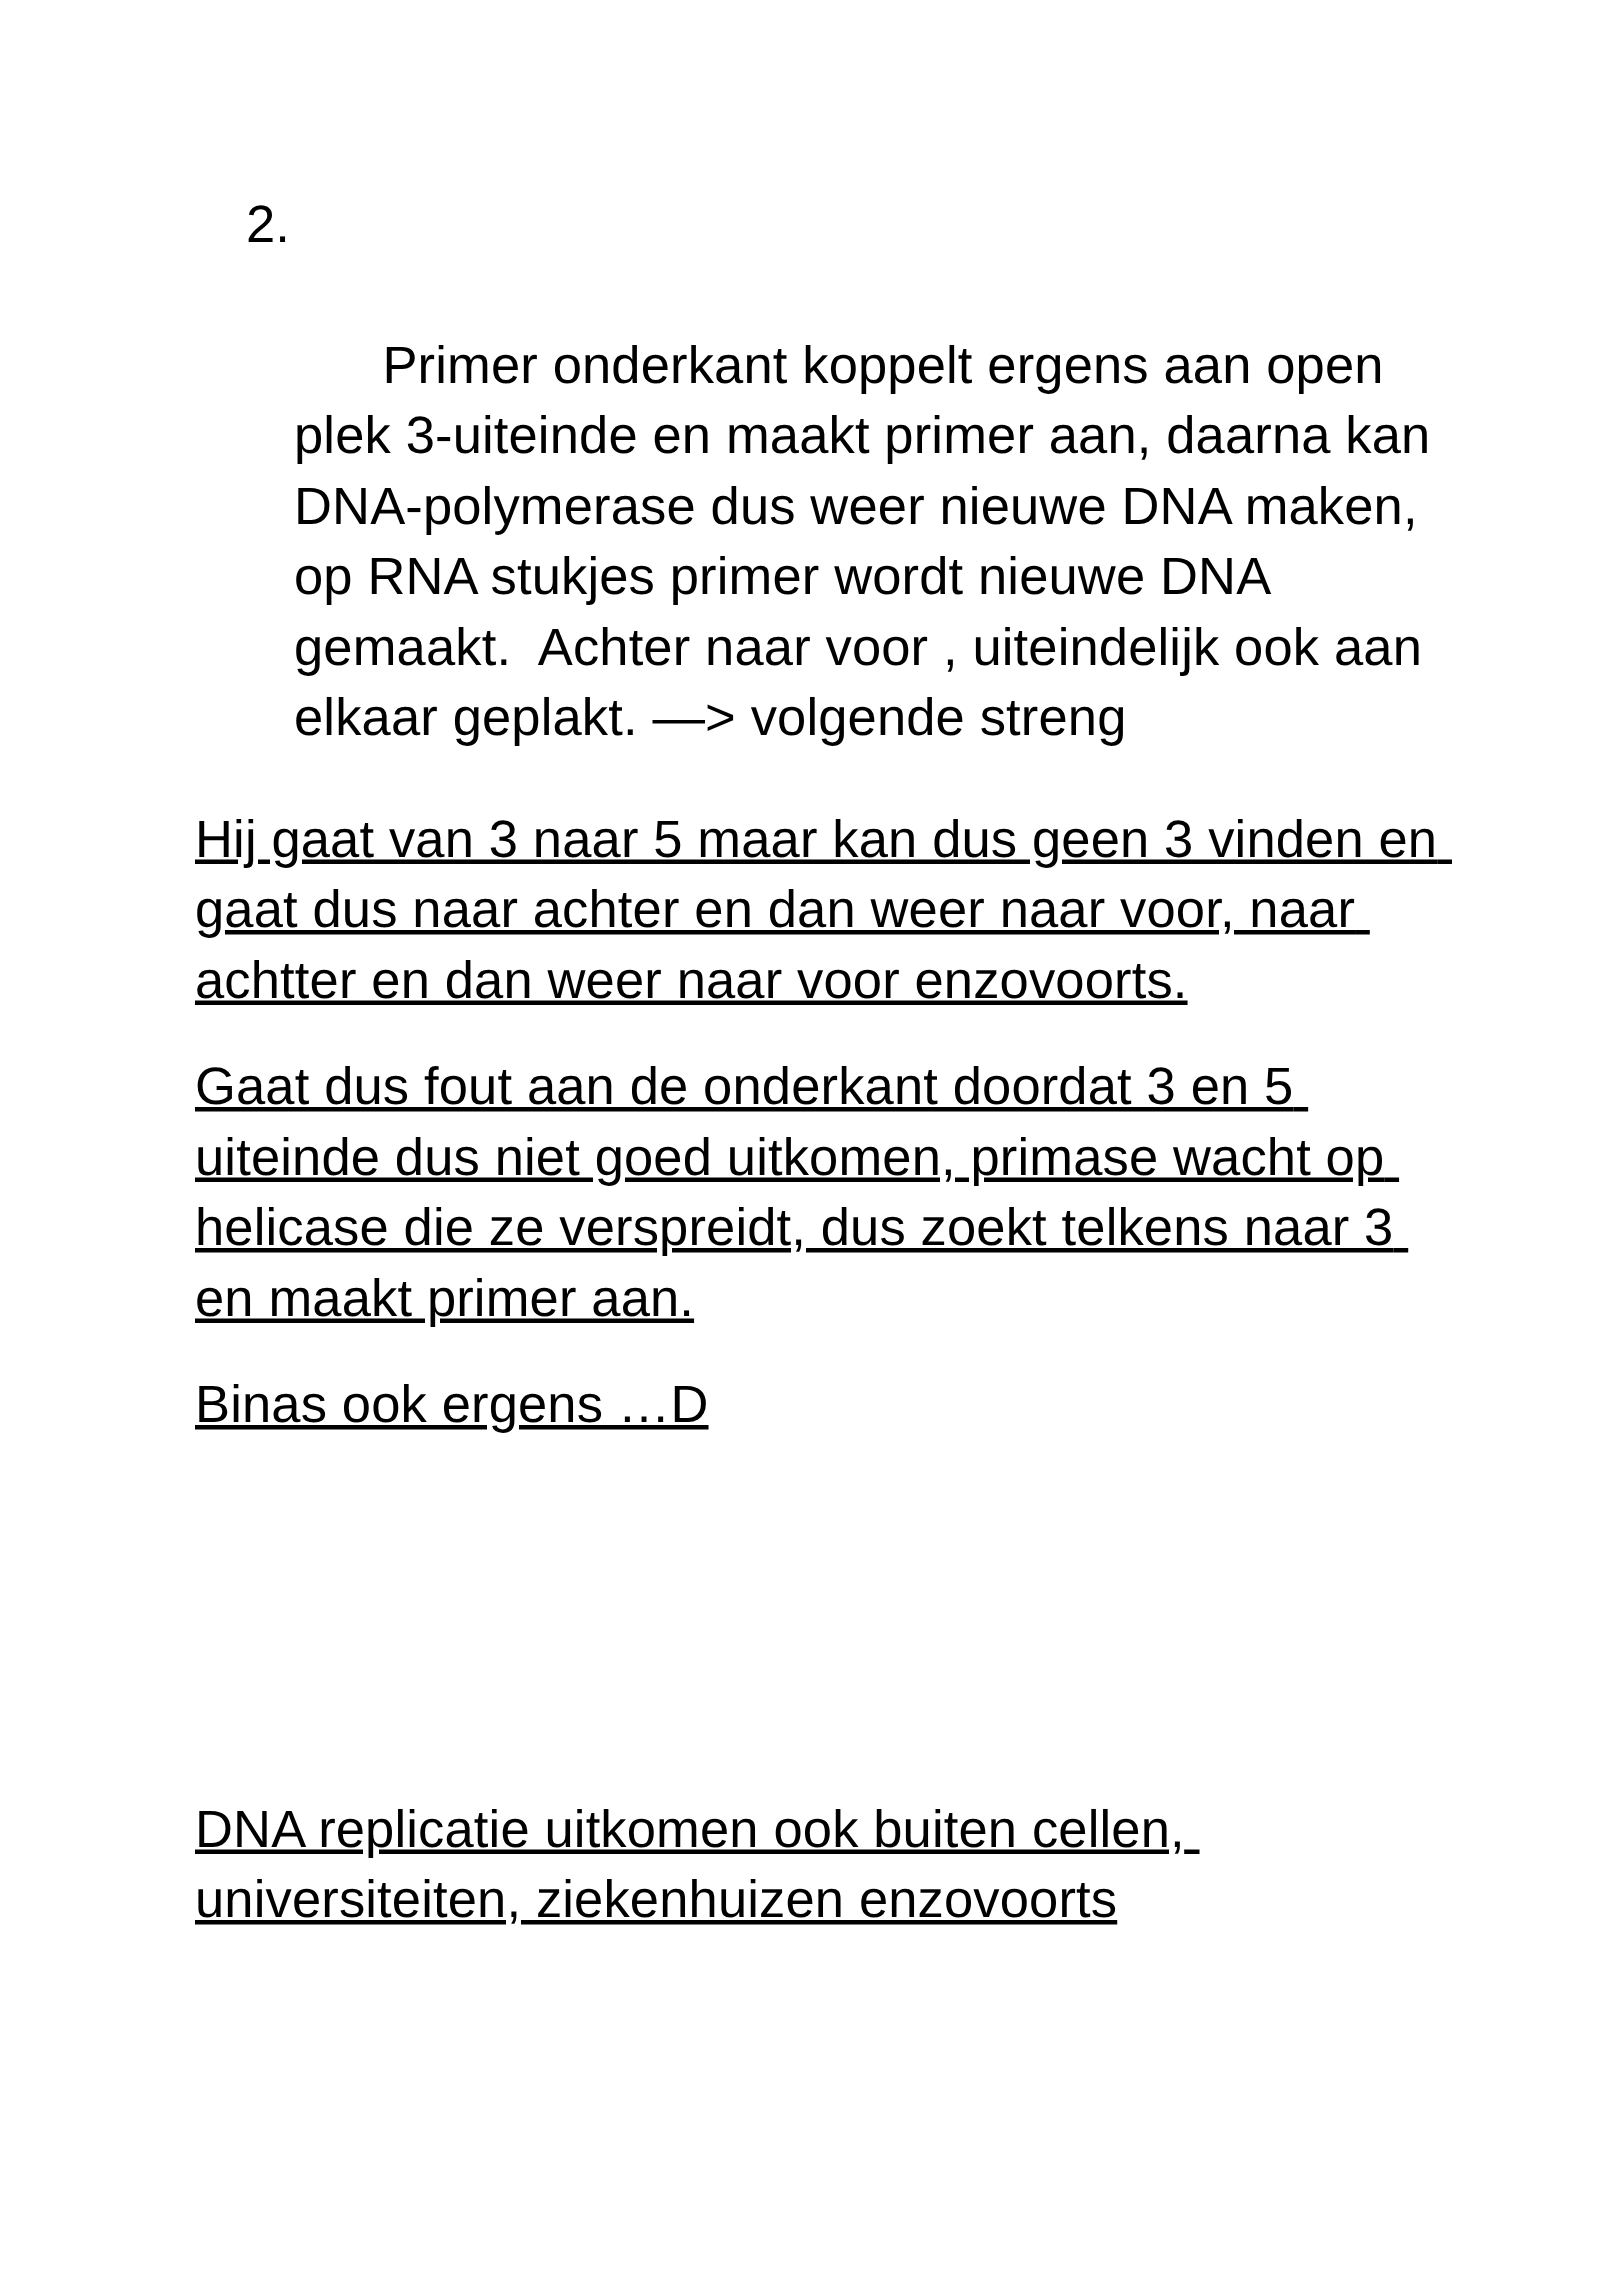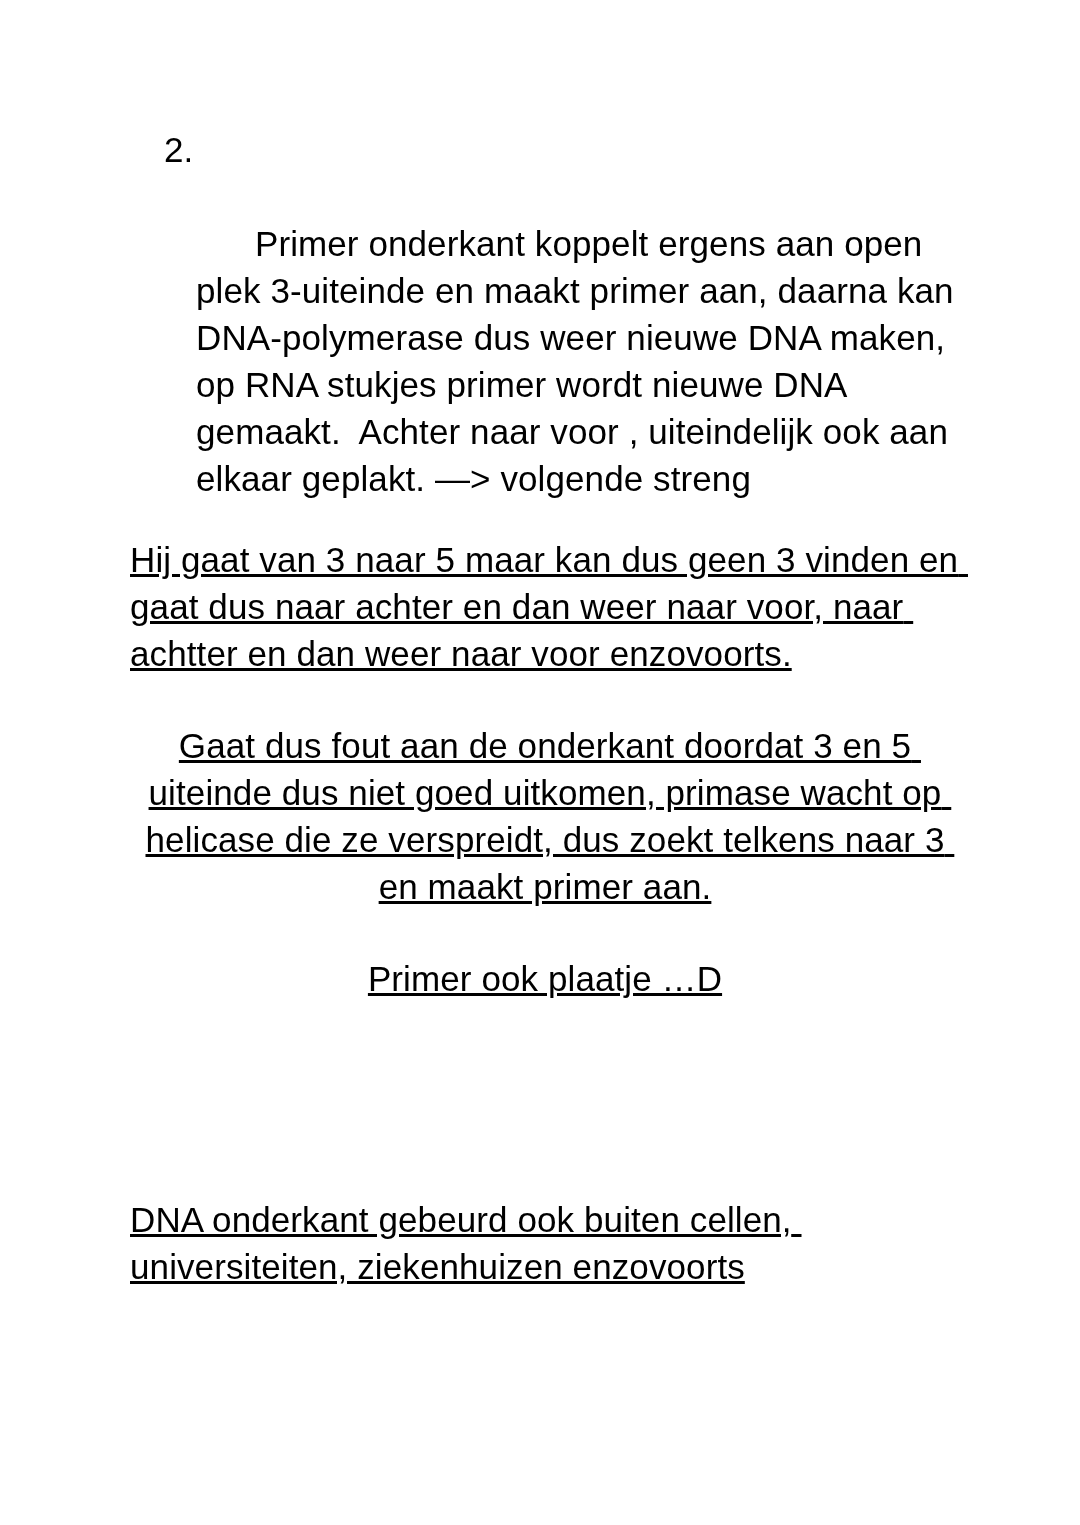--- a/index.html
+++ b/index.html
@@ -58,42 +58,41 @@
   .para {
     margin: 0;
     font-size: 35px;
     line-height: 47px;
     letter-spacing: 0.1px;
     white-space: pre-wrap;
     text-decoration: underline;
   }
 
   .para + .para {
-    margin-top: 45px;
-    text-align: center;
+    margin-top: 24px;
   }
 
   #paragraph-group-one { top: 536px; }
   #paragraph-group-two { top: 1196px; }
 </style>
 </head>
 <body>
 
 <div class="page">
 
   <ol class="ordered-list">
     <li class="list-item">
       <span class="list-marker">2.</span>
       <span class="list-item-text">Primer onderkant koppelt ergens aan open plek 3-uiteinde en maakt primer aan, daarna kan DNA-polymerase dus weer nieuwe DNA maken, op RNA stukjes primer wordt nieuwe DNA gemaakt.  Achter naar voor , uiteindelijk ook aan elkaar geplakt. —&gt; volgende streng</span>
     </li>
   </ol>
 
   <div class="body-block" id="paragraph-group-one">
     <p class="para">Hij gaat van 3 naar 5 maar kan dus geen 3 vinden en gaat dus naar achter en dan weer naar voor, naar achtter en dan weer naar voor enzovoorts.</p>
     <p class="para">Gaat dus fout aan de onderkant doordat 3 en 5 uiteinde dus niet goed uitkomen, primase wacht op helicase die ze verspreidt, dus zoekt telkens naar 3 en maakt primer aan.</p>
-    <p class="para">Primer ook plaatje …D</p>
+    <p class="para">Binas ook ergens …D</p>
   </div>
 
   <div class="body-block" id="paragraph-group-two">
-    <p class="para">DNA onderkant gebeurd ook buiten cellen, universiteiten, ziekenhuizen enzovoorts</p>
+    <p class="para">DNA replicatie uitkomen ook buiten cellen, universiteiten, ziekenhuizen enzovoorts</p>
   </div>
 
 </div>
 
 </body></html>

